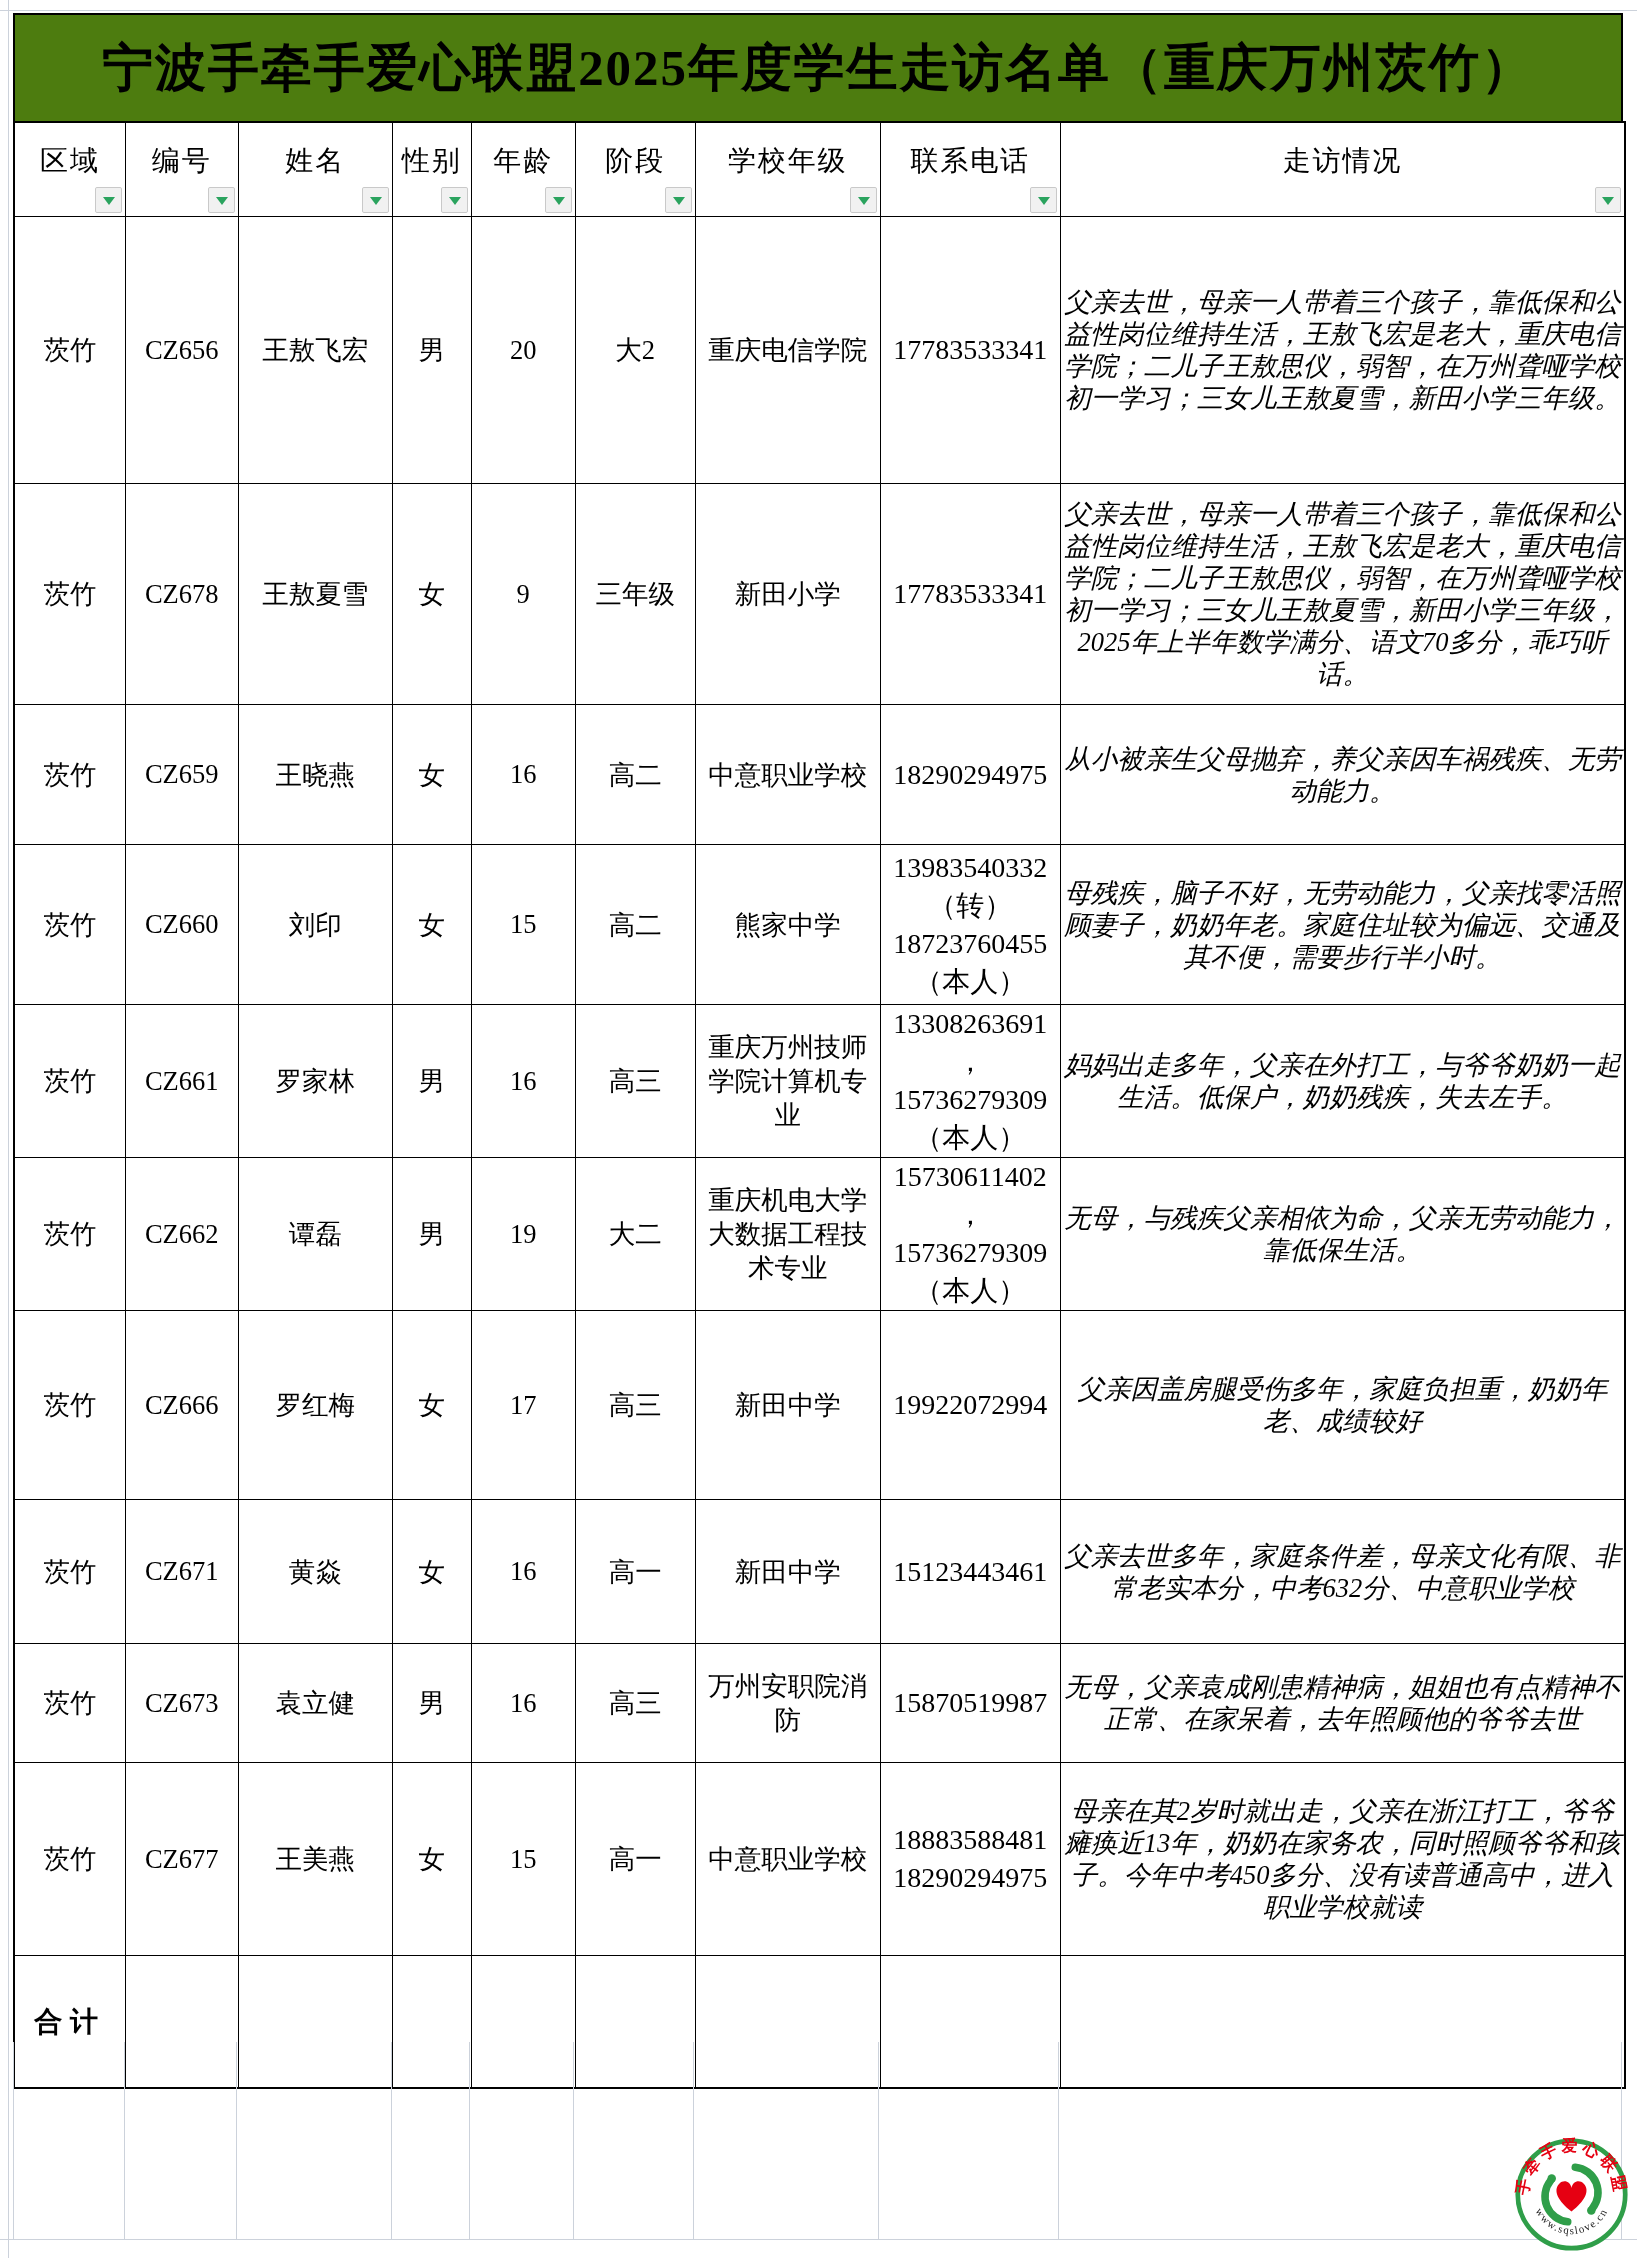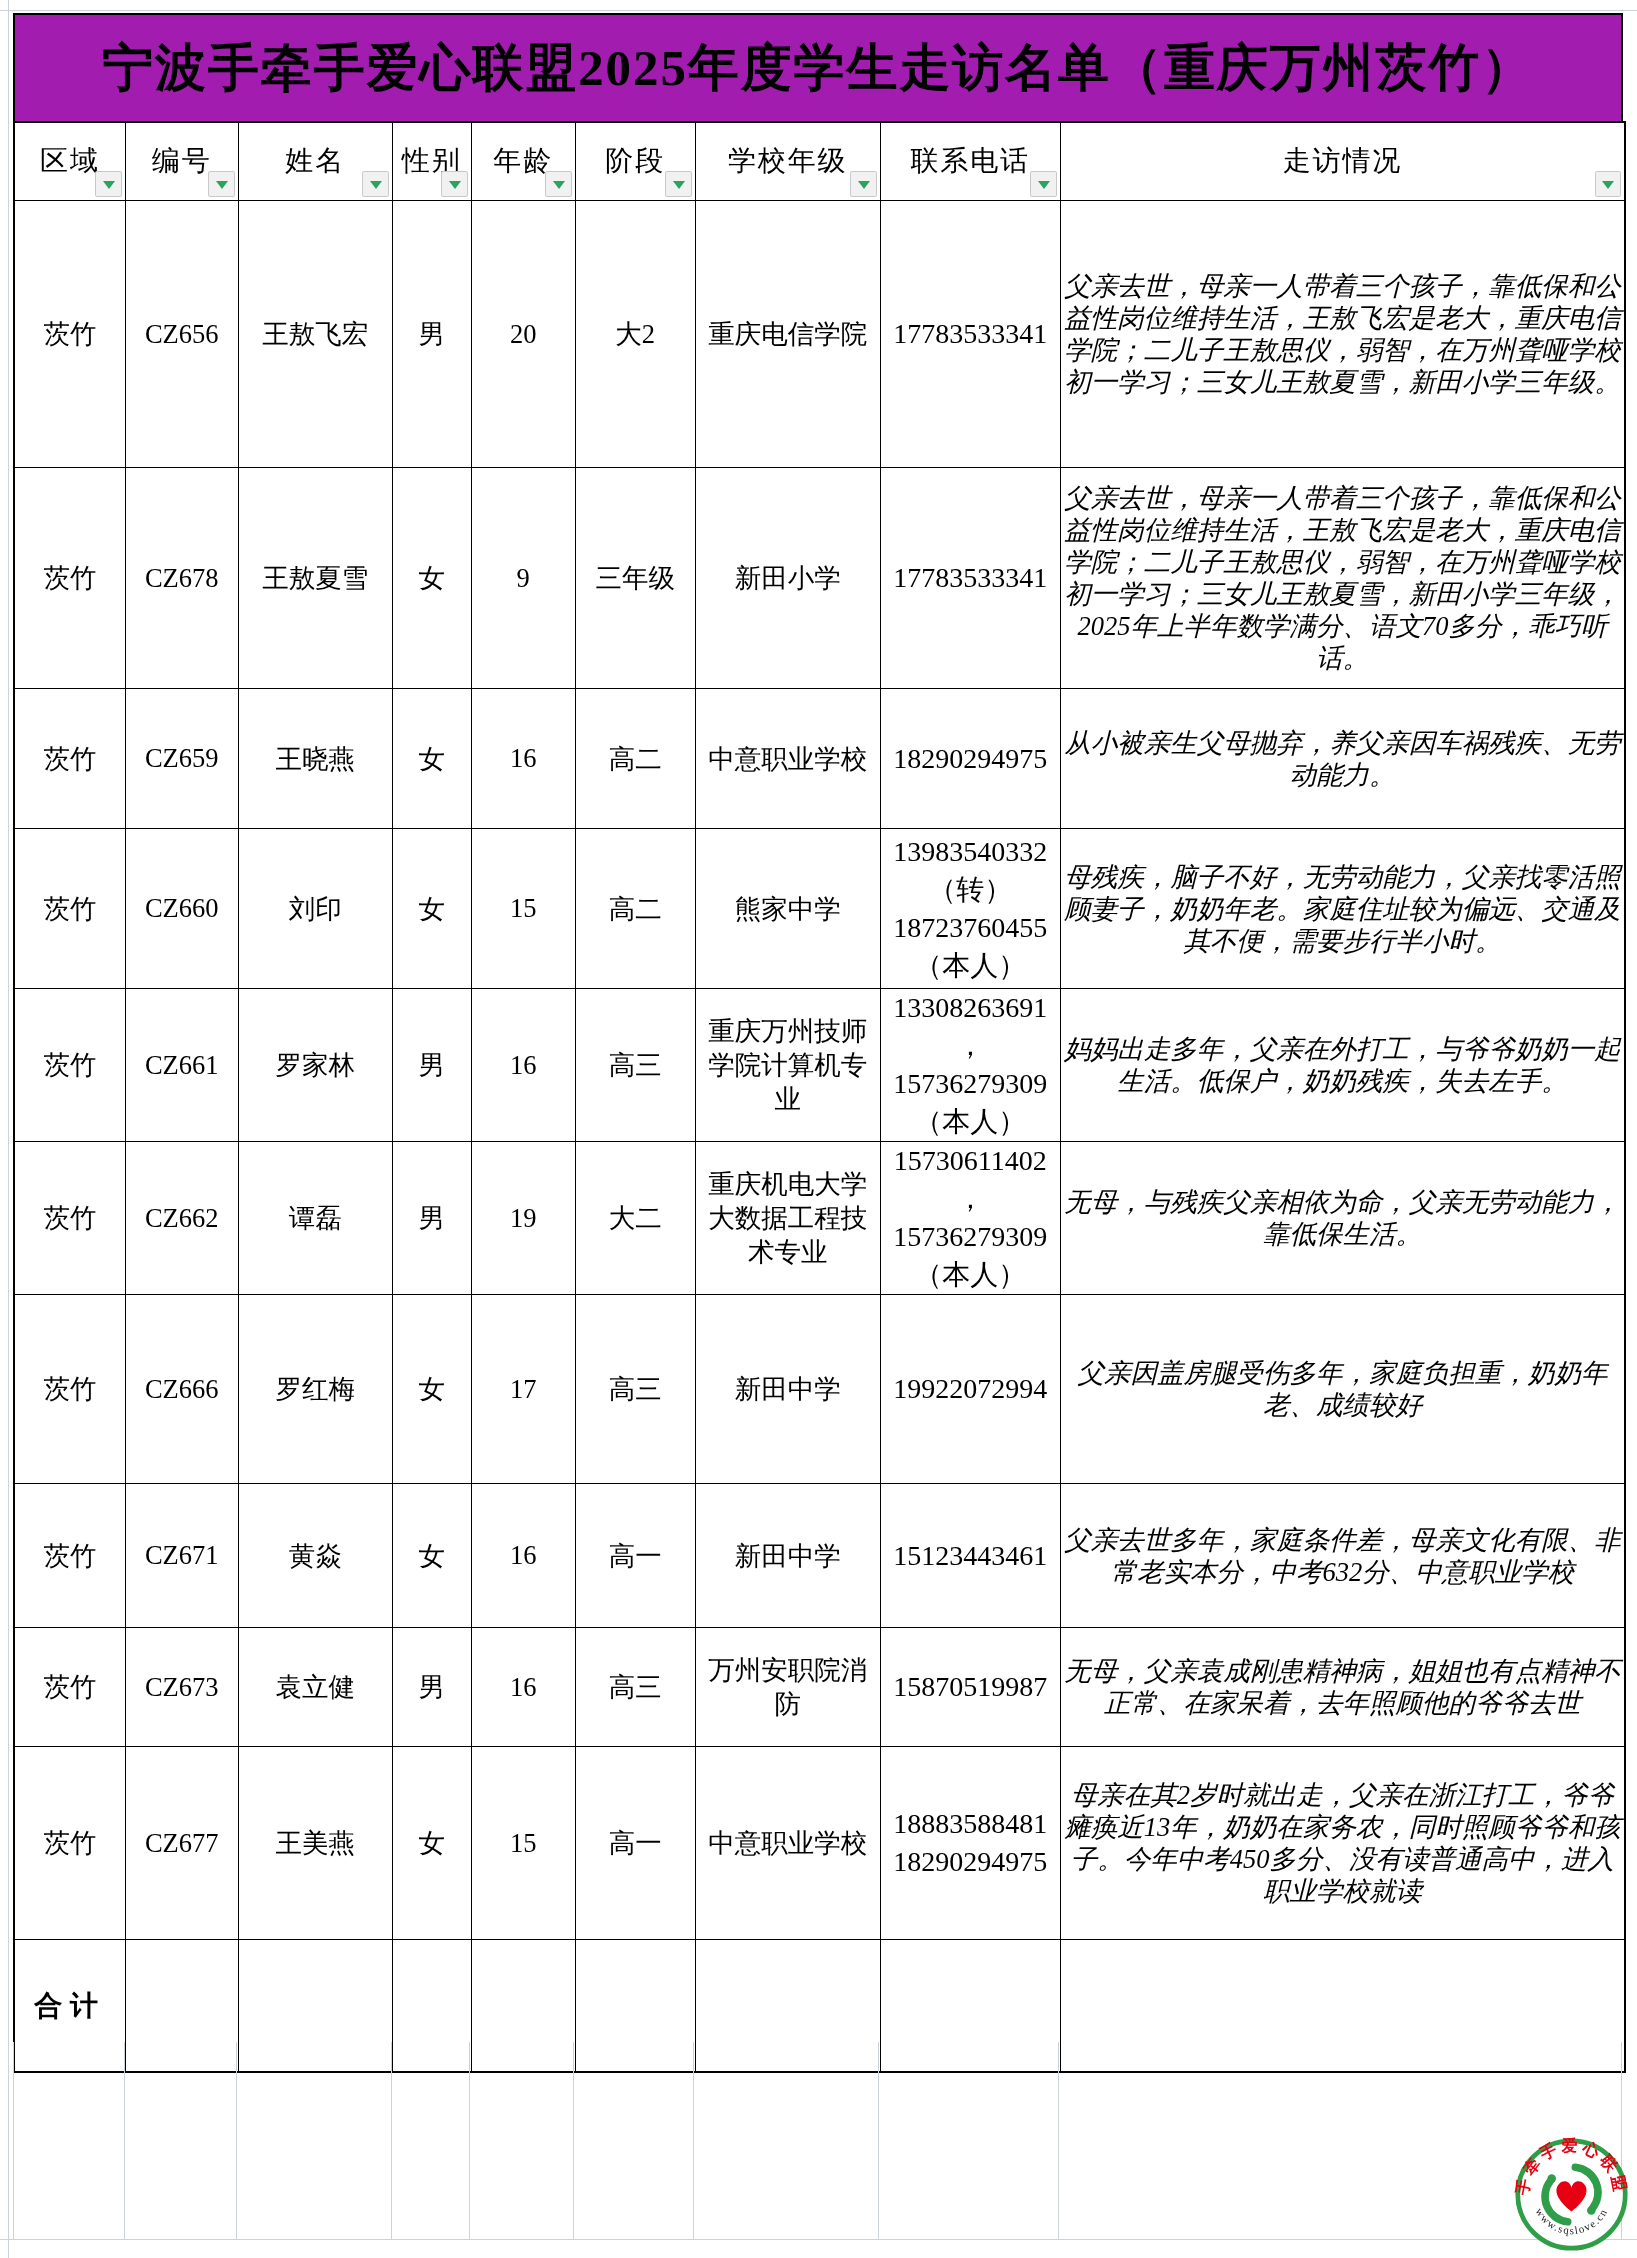--- a/index.html
+++ b/index.html
@@ -7,34 +7,34 @@
     width:1637px;height:2258px;position:relative;background:#ffffff;
     font-family:"Liberation Serif","DejaVu Serif",serif;color:#000;
     overflow:hidden;
   }
   .faint-v{position:absolute;left:7.6px;top:0;width:0.9px;height:2258px;background:#ccd2db;}
   .faint-h{position:absolute;left:0;top:10.4px;width:1637px;height:0.9px;background:#ccd2db;}
   .doc{position:absolute;left:13.2px;top:13.2px;width:1610px;}
   .title-cell{
     box-sizing:border-box;height:108px;border:2.8px solid #000;border-bottom:none;
     display:flex;align-items:center;justify-content:center;
-    font-size:51px;font-weight:bold;letter-spacing:1.9px;color:#000;background:#a21caf;
+    font-size:51px;font-weight:bold;letter-spacing:1.9px;color:#000;background:#4d7c0f;
     white-space:nowrap;
   }
   table.roster{
     table-layout:fixed;border-collapse:collapse;width:1610px;background:#fff;
     border:2.8px solid #000;
   }
   table.roster th,table.roster td{
     border:1.9px solid #000;vertical-align:middle;text-align:center;
     padding:0;overflow:hidden;
   }
   table.roster th{
     position:relative;height:76px;font-size:28px;font-weight:normal;
-    padding-bottom:1px;
+    padding-bottom:17px;
     margin-top:9px;
   }
   .hlabel{letter-spacing:1.9px;}
   .fbtn{
     position:absolute;right:2.8px;bottom:2.8px;width:24.6px;height:24.6px;
     background:#f1f1f1;border:0.9px solid #c9c9c9;border-radius:1.9px;
     display:flex;align-items:center;justify-content:center;cursor:pointer;
   }
   .tri{
     width:0;height:0;border-left:6.6px solid transparent;border-right:6.6px solid transparent;

